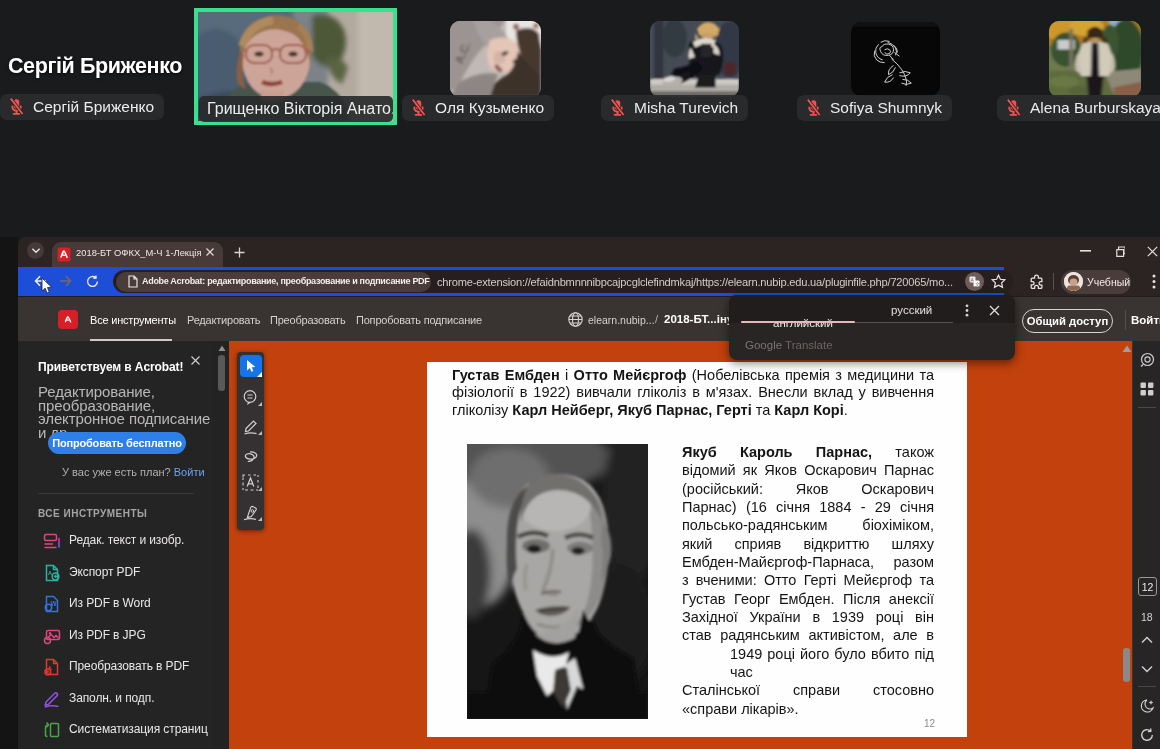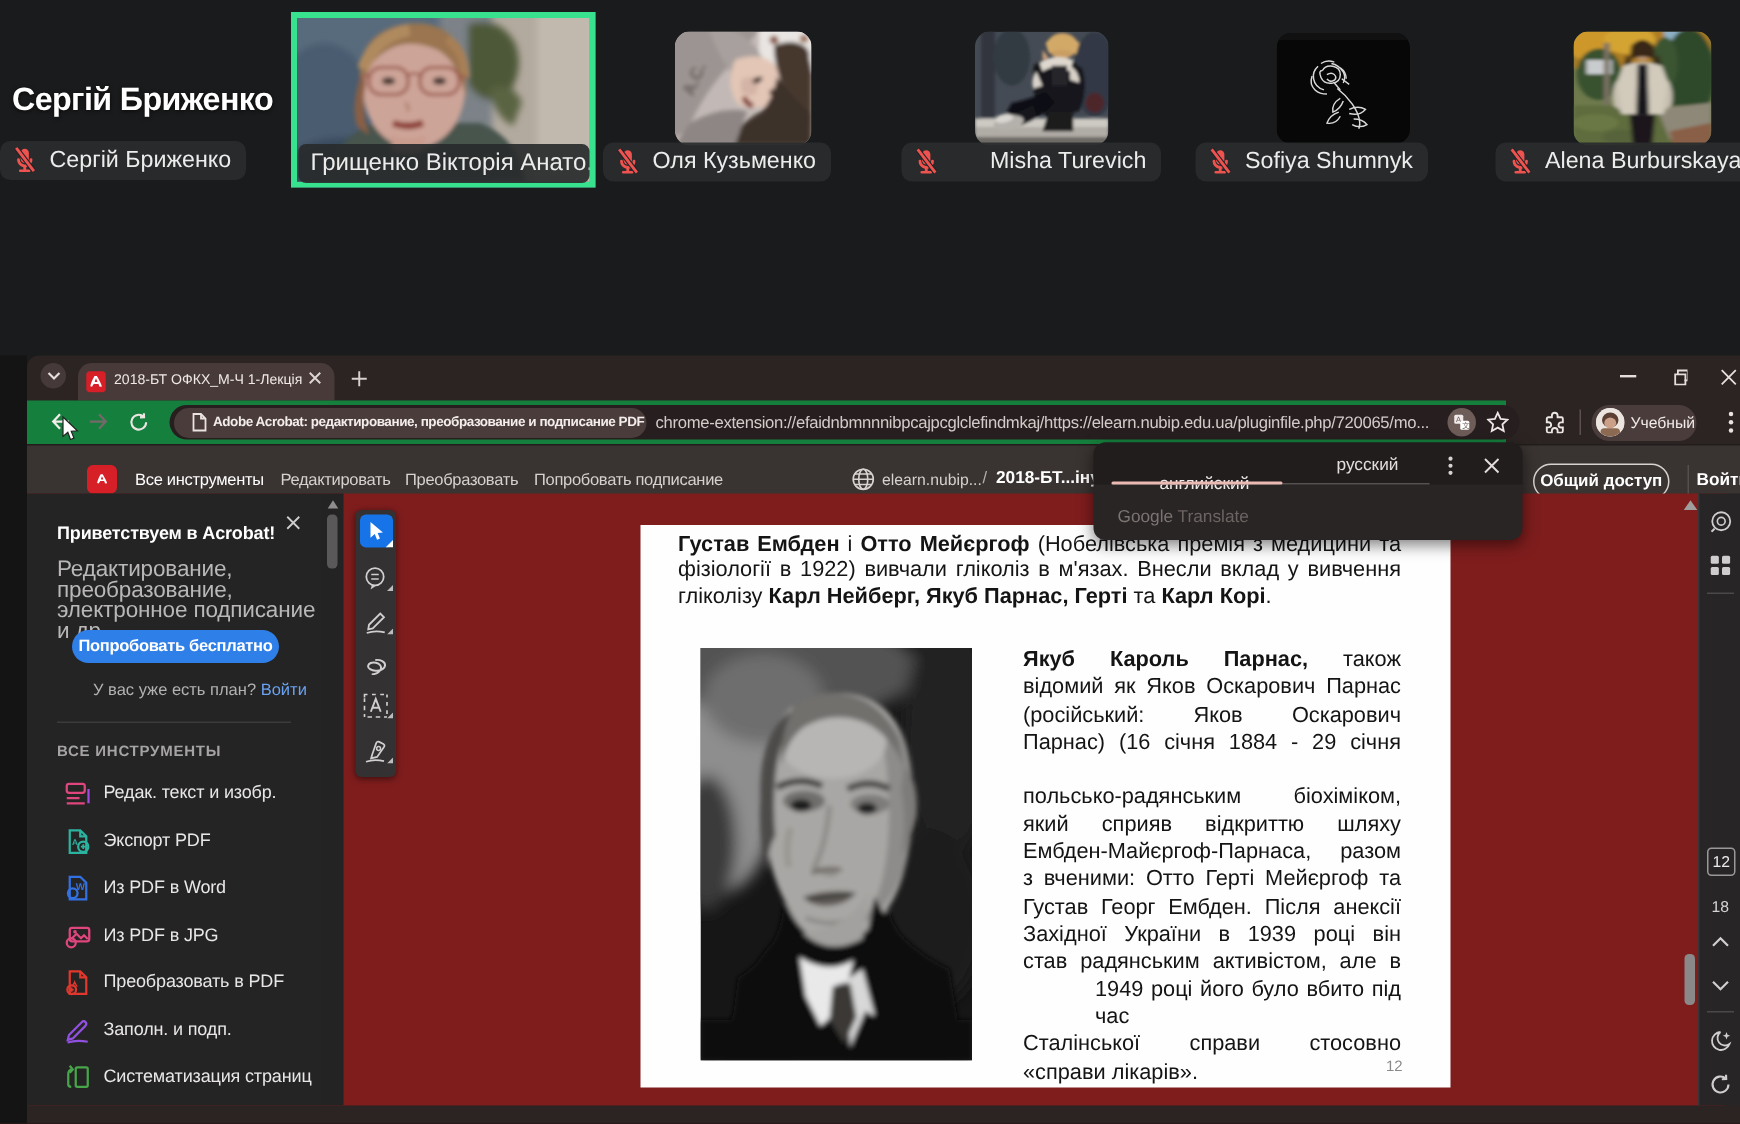--- a/index.html
+++ b/index.html
@@ -134,21 +134,21 @@
           <path d="M40 28 Q36 34 38 40 L44 38 Z" fill="#d8d2c9"></path>
           <path d="M62 24 Q68 28 68 36 L62 34 Z" fill="#d8d2c9"></path>
           <rect x="50" y="24" width="10" height="14" fill="#26262a"></rect>
           <path d="M46 42 Q36 48 24 50 L18 62 30 66 Q44 60 52 50 Z" fill="#101114"></path>
           <path d="M38 52 Q28 58 16 60 L14 68 Q28 68 40 60 Z" fill="#17181c"></path>
           <ellipse cx="22" cy="64" rx="10" ry="5" fill="#b4b0ab" transform="rotate(-12 22 64)"></ellipse>
           <ellipse cx="19" cy="61" rx="6" ry="3" fill="#d9d5d0" transform="rotate(-12 19 61)"></ellipse>
           <path d="M48 56 H64 V70 H44 Z" fill="#1a1b1f"></path>
         </g>
       </svg></div>
-<div class="tag" style="left:601px;top:95px;gap:26px;">
+<div class="tag" style="left:601px;top:95px;">
       <svg width="19" height="20" viewBox="0 0 20 20">
         <g fill="#ef5350">
           <rect x="7.1" y="1.8" width="5.8" height="10" rx="2.9"></rect>
           <path d="M4.6 9.4a1 1 0 0 1 2 0 3.4 3.4 0 0 0 6.8 0 1 1 0 0 1 2 0 5.4 5.4 0 0 1-4.4 5.3v1.6h2.2a0.9 0.9 0 0 1 0 1.8H6.8a0.9 0.9 0 0 1 0-1.8H9v-1.6A5.4 5.4 0 0 1 4.6 9.4z"></path>
         </g>
         <path d="M4 1.2 16.4 17.4" stroke="#222326" stroke-width="3.6"></path>
         <path d="M4 1.2 16.4 17.4" stroke="#ef5350" stroke-width="2"></path>
       </svg>
       <span>Misha Turevich</span>
     </div>
@@ -254,21 +254,21 @@
         </svg>
     <svg class="abs" style="left:1096px;top:9px;" width="11" height="11" viewBox="0 0 11 11">
           <path d="M2.8 3.6 h6.8 v6.8 h-6.8 Z" stroke="#e5dedd" stroke-width="1.2" fill="none"></path>
           <path d="M4.6 3.4 V1 h6.6 v6.6 h-2.2" stroke="#e5dedd" stroke-width="1.2" fill="none"></path>
         </svg>
     <svg class="abs" style="left:1129px;top:9px;" width="11" height="11" viewBox="0 0 11 11">
           <path d="M0.8 0.8 10.2 10.2 M10.2 0.8 0.8 10.2" stroke="#e5dedd" stroke-width="1.2"></path>
         </svg>
   </div>
 
-  <div class="abs" style="left:0;top:30px;width:986px;height:29px;background:#15803d;">
+  <div class="abs" style="left:0;top:30px;width:986px;height:29px;background:#1d4ed8;">
     <svg class="abs" style="left:16px;top:8px;" width="13" height="12" viewBox="0 0 13 12">
           <path d="M12 6 H1.5 M6 1.2 1.5 6 l4.5 4.8" stroke="#f2ecea" stroke-width="1.5" fill="none"></path>
         </svg>
     <svg class="abs" style="left:23px;top:10px;" width="13" height="18" viewBox="0 0 13 18">
           <path d="M1 1 L1 14 L4.2 11.2 L6 16 L8.3 15.1 L6.5 10.5 L10.6 10.2 Z" fill="#fff" stroke="#222" stroke-width="0.8"></path>
         </svg>
     <svg class="abs" style="left:41px;top:8px;" width="13" height="12" viewBox="0 0 13 12">
           <path d="M1 6 H11.5 M7 1.2 11.5 6 l-4.5 4.8" stroke="#75686a" stroke-width="1.5" fill="none"></path>
         </svg>
     <svg class="abs" style="left:68px;top:8px;" width="13" height="13" viewBox="0 0 14 14">
@@ -329,21 +329,21 @@
         </svg>
     <div class="abs" style="left:570px;top:17px;color:#d6d1cf;font-size:10.5px;">elearn.nubip...</div>
     <div class="abs" style="left:637px;top:16px;color:#b5aeac;font-size:11px;">/</div>
     <div class="abs" style="left:646px;top:16px;color:#fff;font-size:11.5px;font-weight:bold;">2018-БТ...іну-</div>
     <div class="abs" style="left:1004px;top:12px;width:91px;height:24px;border:1.5px solid #d8d2d0;border-radius:13px;color:#fff;font-size:11.3px;font-weight:bold;text-align:center;line-height:22px;">Общий доступ</div>
     <div class="abs" style="left:1107px;top:13px;width:1px;height:20px;background:#55504e;"></div>
     <div class="abs" style="left:1113px;top:17px;color:#fff;font-size:11.5px;font-weight:bold;">Войти</div>
   </div>
 </div>
 
-<div class="abs" style="left:18px;top:329px;width:1132px;height:408px;background:#7f1d1d;">
+<div class="abs" style="left:18px;top:341px;width:1132px;height:408px;background:#c2410c;">
 
   <div class="abs" style="left:0;top:0;width:196px;height:408px;background:#252424;color:#e8e6e6;">
     <svg class="abs" style="left:172px;top:14px;" width="11" height="11" viewBox="0 0 11 11">
           <path d="M1.5 1.5 9.5 9.5 M9.5 1.5 1.5 9.5" stroke="#cfcdcd" stroke-width="1.2"></path>
         </svg>
     <div class="abs" style="left:20px;top:19px;font-size:12px;font-weight:bold;color:#fff;letter-spacing:-0.1px;">Приветствуем в Acrobat!</div>
     <div class="abs" style="left:20px;top:44px;width:178px;font-size:15px;line-height:13.5px;letter-spacing:-0.1px;color:#b9b7b7;">Редактирование, преобразование, электронное подписание и др.</div>
     <div class="abs" style="left:30px;top:91px;width:138px;height:22px;background:#2f7fe8;border-radius:11px;color:#fff;font-size:11px;font-weight:bold;white-space:nowrap;text-align:center;line-height:22px;letter-spacing:-0.2px;">Попробовать бесплатно</div>
     <div class="abs" style="left:44px;top:125px;font-size:11px;color:#b3b1b1;">У вас уже есть план? <span style="color:#6aa2f0;">Войти</span></div>
     <div class="abs" style="left:20px;top:152px;width:156px;height:1px;background:#3c3a3a;"></div>
@@ -514,21 +514,21 @@
           <path d="M10 268 Q50 232 72 238 L66 275 H10 Z" fill="#0e0e0e"></path>
           <path d="M96 275 L110 242 Q140 262 181 260 L181 275 Z" fill="#0b0b0b"></path>
         </g>
       </svg>
     </div>
     <div class="abs" style="left:255px;top:81px;width:252px;font-size:14.5px;line-height:18.35px;color:#141414;">
       <div style="text-align:justify;text-align-last:justify;"><b>Якуб Кароль Парнас,</b> також</div>
       <div style="text-align:justify;text-align-last:justify;">відомий як Яков Оскарович Парнас</div>
       <div style="text-align:justify;text-align-last:justify;">(російський: Яков Оскарович</div>
       <div style="text-align:justify;text-align-last:justify;">Парнас) (16 січня 1884 - 29 січня</div>
-      <div style="text-align:justify;text-align-last:justify;margin-top:18px;">польсько-радянським біохіміком,</div>
+      <div style="text-align:justify;text-align-last:justify;">польсько-радянським біохіміком,</div>
       <div style="text-align:justify;text-align-last:justify;">який сприяв відкриттю шляху</div>
       <div style="text-align:justify;text-align-last:justify;">Ембден-Майєргоф-Парнаса, разом</div>
       <div style="text-align:justify;text-align-last:justify;">з вченими: Отто Герті Мейєргоф та</div>
       <div style="text-align:justify;text-align-last:justify;">Густав Георг Ембден. Після анексії</div>
       <div style="text-align:justify;text-align-last:justify;">Західної України в 1939 році він</div>
       <div style="text-align:justify;text-align-last:justify;">став радянським активістом, але в</div>
       <div style="text-align:justify;text-align-last:justify;margin-left:48px;">1949 році його було вбито під час</div>
       <div style="text-align:justify;text-align-last:justify;">Сталінської справи стосовно</div>
       <div>«справи лікарів».</div>
     </div>

